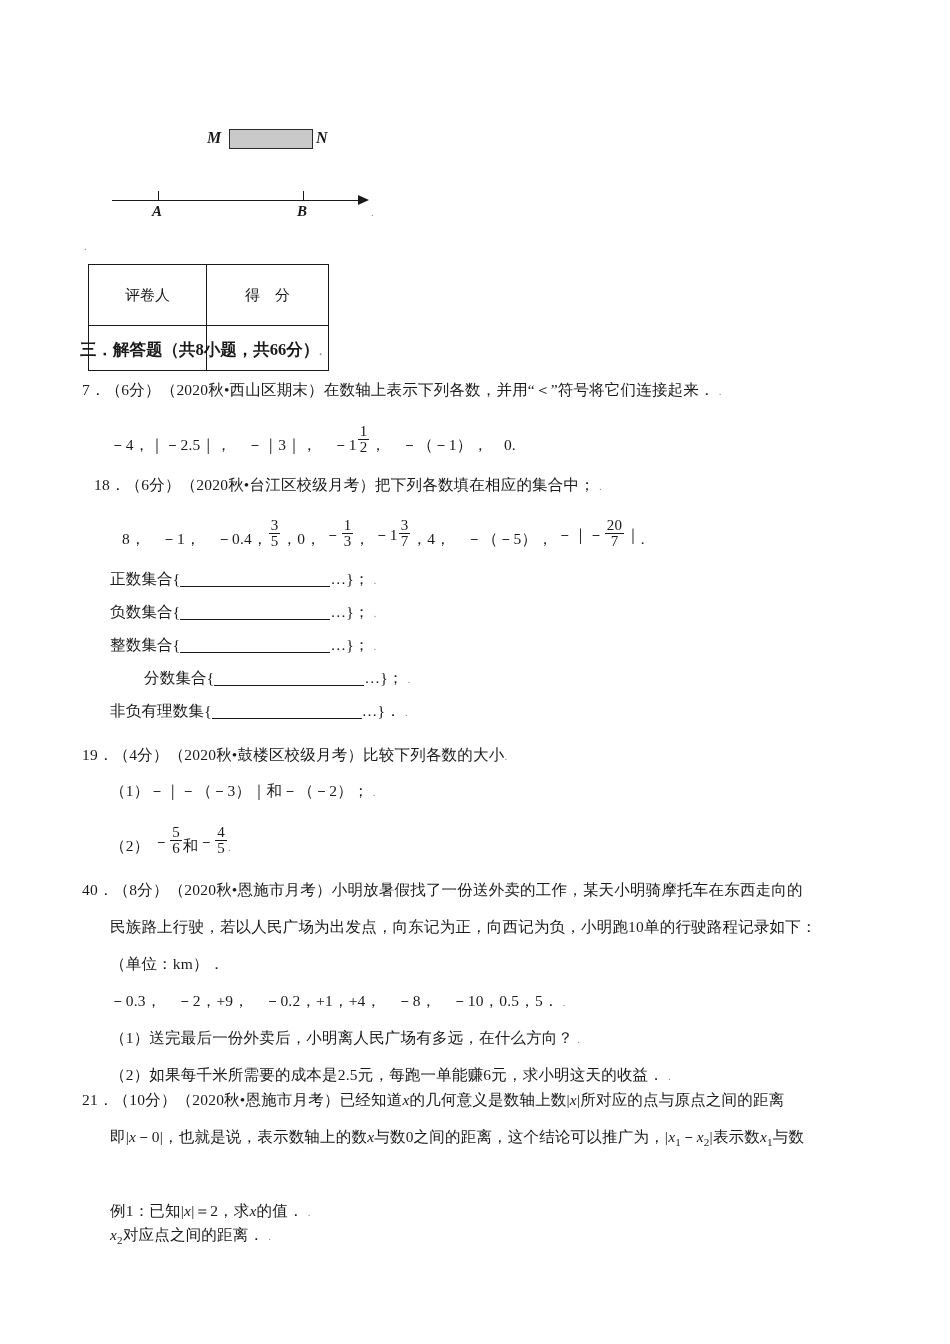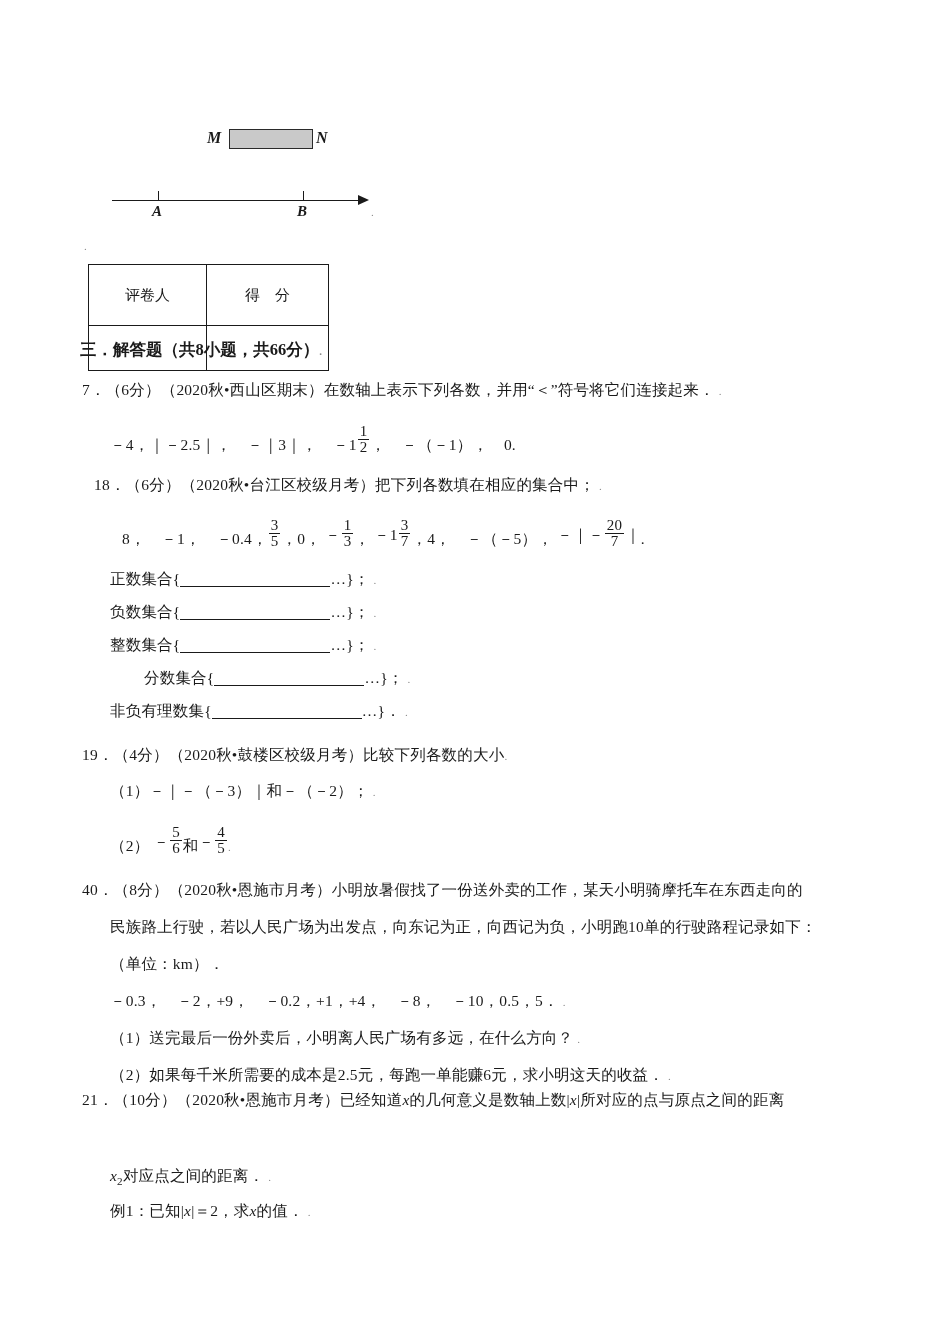--- a/index.html
+++ b/index.html
@@ -251,21 +251,24 @@
     <span class="small-dot">.</span>
   </div>
   <div class="line" style="left:110px; top:1067px;">
     <span>（2）</span><span>如果每千米所需要的成本是2.5元，每跑一单能赚6元，求小明这天的收益．</span>
     <span class="small-dot">.</span>
   </div>
 
   <div class="line" style="left:82px; top:1092px;">
     <span>21．</span><span>（10分）</span><span>（2020秋•恩施市月考）</span><span>已经知道<i>x</i>的几何意义是数轴上数|<i>x</i>|所对应的点与原点之间的距离</span>
   </div>
-  <div class="line" style="left:110px; top:1168px;text-align:center;">
+  <div class="line" style="left:110px; top:1129px;">
+    <span>即|<i>x</i>－0|，也就是说，表示数轴上的数<i>x</i>与数0之间的距离，这个结论可以推广为，|<i>x</i><sub>1</sub>－<i>x</i><sub>2</sub>|表示数<i>x</i><sub>1</sub>与数</span>
+  </div>
+  <div class="line" style="left:110px; top:1227px;text-align:center;">
     <span><i>x</i><sub>2</sub>对应点之间的距离．</span>
     <span class="small-dot">.</span>
   </div>
   <div class="line" style="left:110px; top:1203px;">
     <span>例1：已知|<i>x</i>|＝2，求<i>x</i>的值．</span>
     <span class="small-dot">.</span>
   </div>
 
 </div>
 

